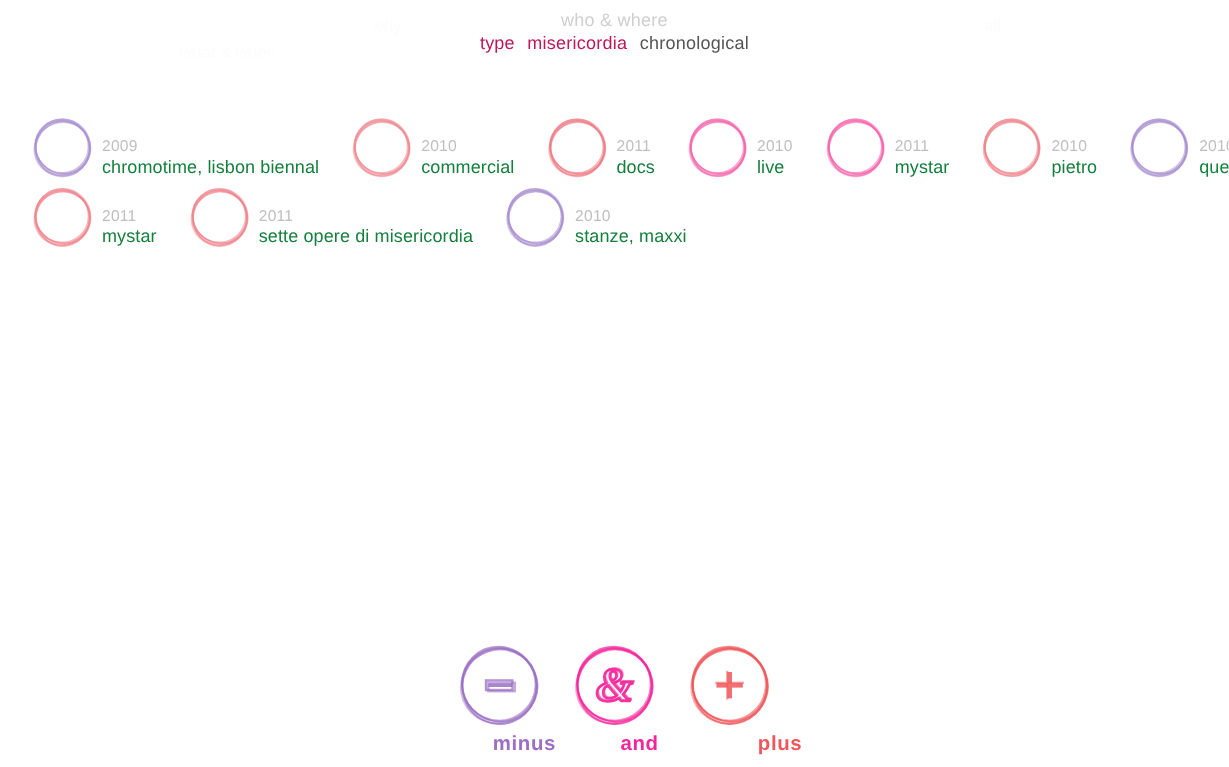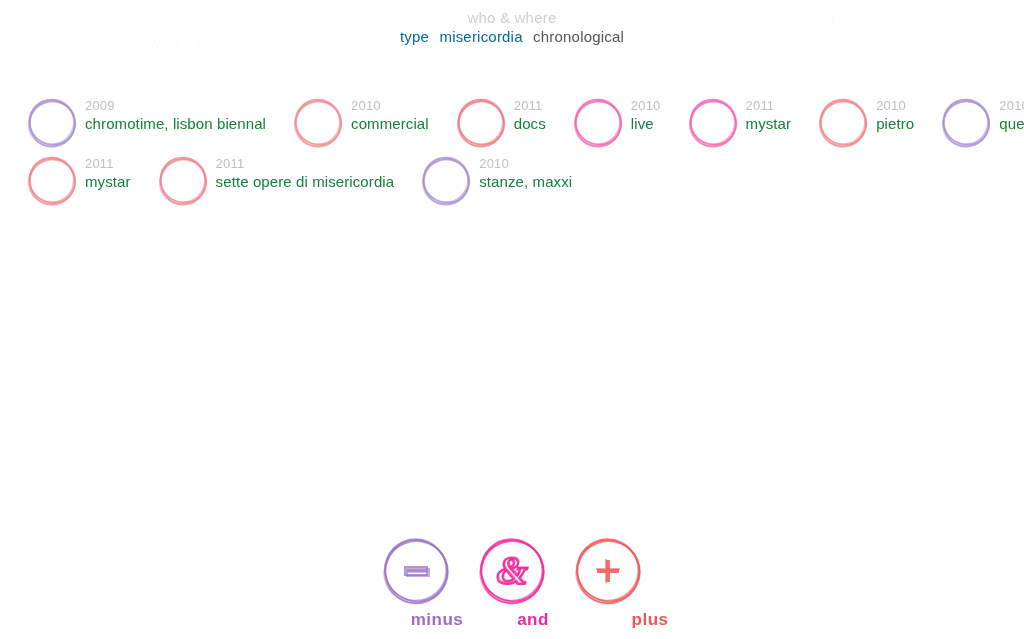--- a/index.html
+++ b/index.html
@@ -37,21 +37,21 @@
     color: #c9c9c9;
     letter-spacing: 0.2px;
   }
   .nav-row-secondary {
     font-size: 15px;
     line-height: 19px;
     letter-spacing: 0.2px;
     margin-top: 0px;
   }
   .nav-item { display: inline-block; padding: 0 3px; cursor: pointer; }
-  .nav-faint   { color: #0369a1; }
+  .nav-faint   { color: #be185d; }
   .nav-mid     { color: #cfcfcf; }
   .nav-active  { color: #555555; }
 
   
   .ghost {
     position: absolute;
     font-size: 14px;
     line-height: 18px;
     color: #fcfcfc;
     white-space: nowrap;
@@ -66,21 +66,21 @@
     width: 1400px;
   }
   .item-row {
     display: flex;
     align-items: flex-start;
     height: 58px;
     white-space: nowrap;
   }
   .item {
     display: flex;
-    align-items: flex-start;
+    align-items: flex-end;
     flex: 0 0 auto;
     cursor: pointer;
   }
 
   .ring-wrap {
     position: relative;
     width: 52px;
     height: 52px;
     flex: 0 0 auto;
     margin-left: 26px;

